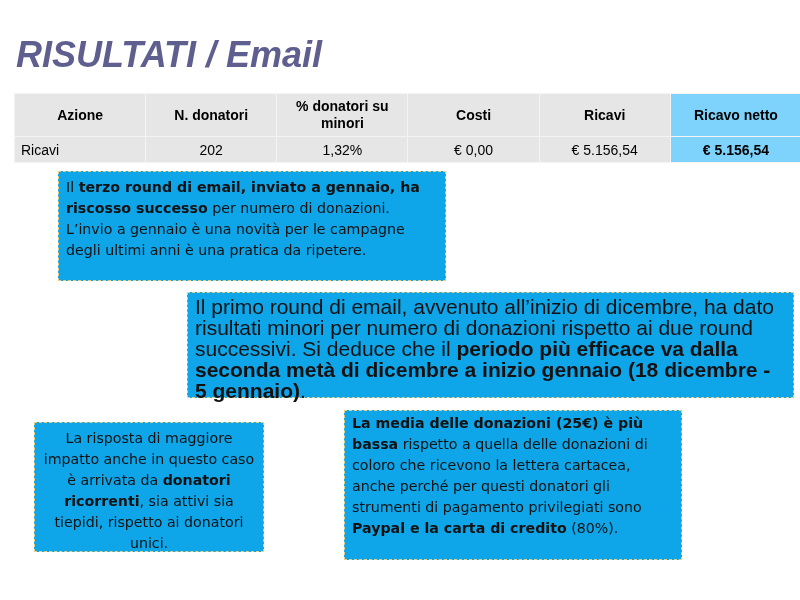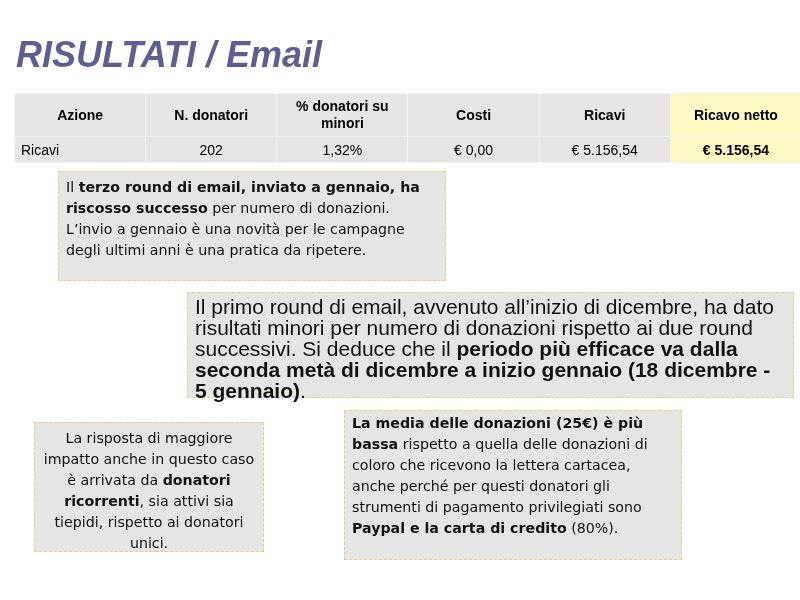--- a/index.html
+++ b/index.html
@@ -18,24 +18,24 @@
     border-collapse: collapse; table-layout: fixed;
     font-family: "Liberation Sans", sans-serif;
   }
   table.results th, table.results td {
     border: 1px solid #f4f4f4; background: #e6e6e6; text-align: center;
     padding: 0 4px; font-size: 14px;
   }
   table.results th { height: 42px; font-weight: bold; line-height: 17px; }
   table.results td { height: 25px; text-align: center; }
   table.results td.left { text-align: left; padding-left: 6px; }
-  table.results .hl { background: #fef9c3; }
+  table.results .hl { background: #7dd3fc; }
   table.results td.hl { font-weight: bold; }
   .note {
-    position: absolute; border: 1px dashed #e6cf86; background: #e5e5e5;
+    position: absolute; border: 1px dashed #e6cf86; background: #0ea5e9;
     font-family: "DejaVu Sans", sans-serif; font-size: 14.2px; line-height: 21px;
     padding: 3px 7px; box-sizing: border-box; color: #111;
   }
   .note b { font-weight: bold; }
   #note1 { left: 58px; top: 171px; width: 388px; height: 110px; padding-top: 5px; }
   #note2 { left: 187px; top: 292px; width: 607px; height: 106px; font-family: "Liberation Sans", sans-serif; font-size: 21px; line-height: 21px; padding-top: 3px; }
   #note3 { left: 34px; top: 422px; width: 230px; height: 130px; padding-top: 5px; text-align: center; }
   #note4 { left: 344px; top: 410px; width: 338px; height: 150px; padding-top: 2px; }
 </style>
 </head>

